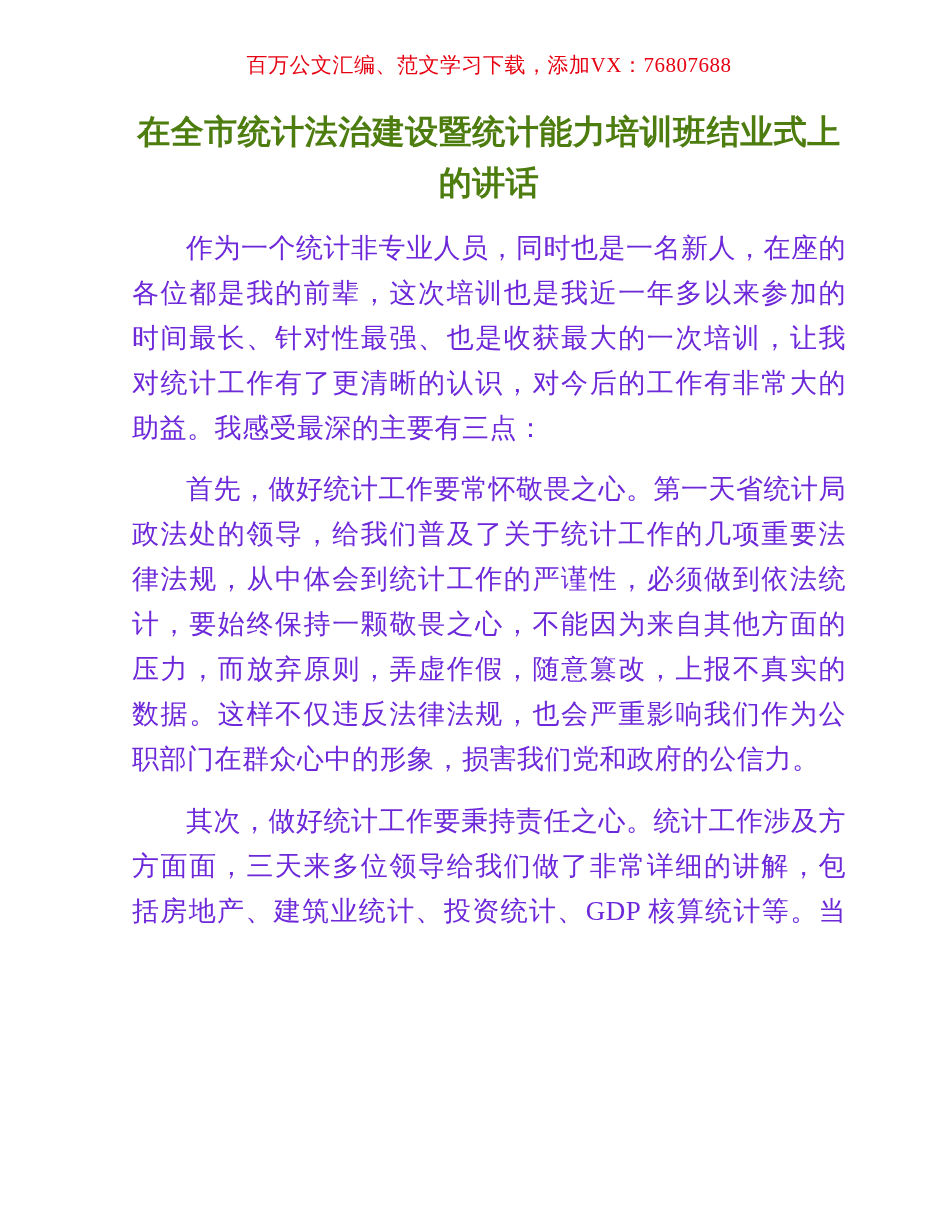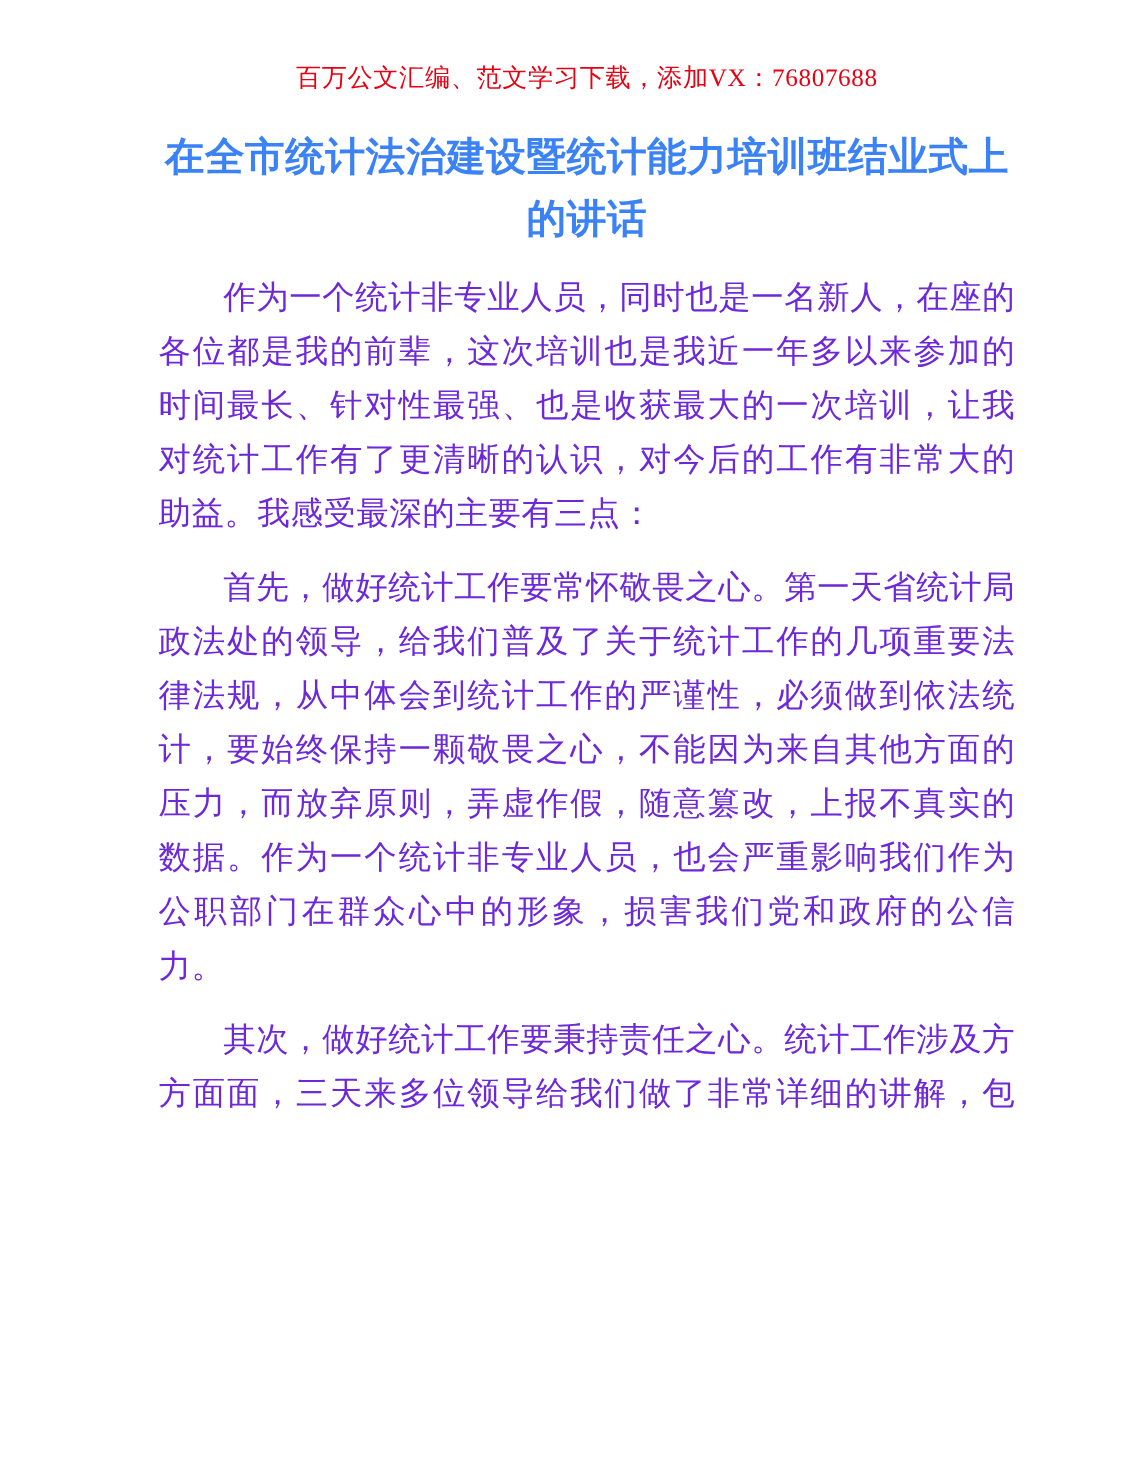--- a/index.html
+++ b/index.html
@@ -24,21 +24,21 @@
   .ad-header {
     color: #e60012;
     text-align: center;
     font-size: 21px;
     line-height: 1.3;
     font-weight: 400;
     margin: 6px 0 28px 0;
     letter-spacing: 0.5px;
   }
   .doc-title {
-    color: #3b82f6;
+    color: #4d7c0f;
     text-align: center;
     font-size: 33px;
     line-height: 1.55;
     font-weight: 700;
     margin: 0 0 16px 0;
     letter-spacing: 0.5px;
   }
   .doc-body .para {
     font-size: 27px;
     line-height: 1.67;
@@ -55,17 +55,17 @@
 <body>
 
 <div class="page">
 
   <div class="ad-header">百万公文汇编、范文学习下载，添加VX：76807688</div>
 
   <h1 class="doc-title">在全市统计法治建设暨统计能力培训班结业式上的讲话</h1>
 
   <div class="doc-body">
     <p class="para">作为一个统计非专业人员，同时也是一名新人，在座的各位都是我的前辈，这次培训也是我近一年多以来参加的时间最长、针对性最强、也是收获最大的一次培训，让我对统计工作有了更清晰的认识，对今后的工作有非常大的助益。我感受最深的主要有三点：</p>
-    <p class="para">首先，做好统计工作要常怀敬畏之心。第一天省统计局政法处的领导，给我们普及了关于统计工作的几项重要法律法规，从中体会到统计工作的严谨性，必须做到依法统计，要始终保持一颗敬畏之心，不能因为来自其他方面的压力，而放弃原则，弄虚作假，随意篡改，上报不真实的数据。作为一个统计非专业人员，也会严重影响我们作为公职部门在群众心中的形象，损害我们党和政府的公信力。</p>
+    <p class="para">首先，做好统计工作要常怀敬畏之心。第一天省统计局政法处的领导，给我们普及了关于统计工作的几项重要法律法规，从中体会到统计工作的严谨性，必须做到依法统计，要始终保持一颗敬畏之心，不能因为来自其他方面的压力，而放弃原则，弄虚作假，随意篡改，上报不真实的数据。这样不仅违反法律法规，也会严重影响我们作为公职部门在群众心中的形象，损害我们党和政府的公信力。</p>
     <p class="para">其次，做好统计工作要秉持责任之心。统计工作涉及方方面面，三天来多位领导给我们做了非常详细的讲解，包括房地产、建筑业统计、投资统计、GDP 核算统计等。当然，作为一个非专业统计人员，很多内容对我来说难度还是很大的。我们交通部门涉及到的部分主要是两部分，一个是投资统计，另一个是服务业中的交通运输业规上营收统计。说到投资统计，我们交通主要是项目投资，包括公路、桥梁、码头、物流园区等投资建设。公路这块大家相对比较熟悉，比如高速公路、国</p>
   </div>
 
 </div>
 
 </body></html>

